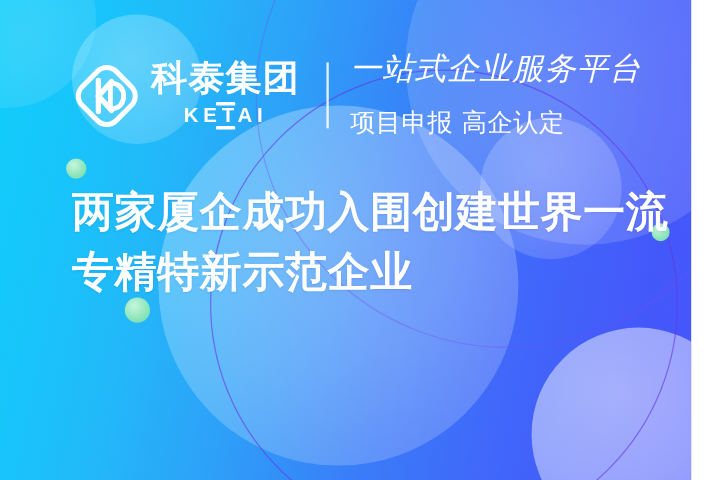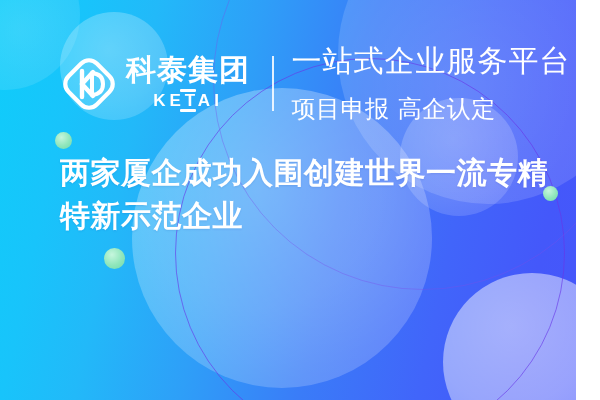--- a/index.html
+++ b/index.html
@@ -199,49 +199,50 @@
   .divider {
     width: 1.6px;
     height: 55px;
     background: rgba(255,255,255,0.85);
     margin: 0 18px 0 22px;
     flex: 0 0 auto;
   }
 
   .tagline { display: flex; flex-direction: column; }
   .tagline-main {
-    font-size: 30px;
+    font-size: 26px;
     color: #ffffff;
     line-height: 1.12;
     white-space: nowrap;
     letter-spacing: 1px;
     font-family: "DejaVu Sans", "Liberation Sans", sans-serif;
+    font-style: italic;
   }
   .tagline-sub {
-    font-size: 24px;
+    font-size: 21px;
     color: #ffffff;
     line-height: 1.25;
     margin-top: 16px;
     white-space: nowrap;
     letter-spacing: 0.5px;
     font-family: "DejaVu Sans", "Liberation Sans", sans-serif;
   }
 
   
   .headline {
     position: absolute;
     left: 60px;
     top: 152px;
     width: 505px;
     color: #ffffff;
-    font-size: 30px;
+    font-size: 35px;
     font-weight: 700;
     line-height: 1.42;
     letter-spacing: 0.5px;
-    font-family: Liberation Sans, sans-serif;
+    font-family: Liberation Serif, serif;
     text-shadow: 0 1px 2px rgba(20,60,160,0.12);
   }
 </style>
 </head>
 <body>
 
 <div id="banner">
 
   <div class="bg-layer">
     <div class="blob blob-left"></div>

